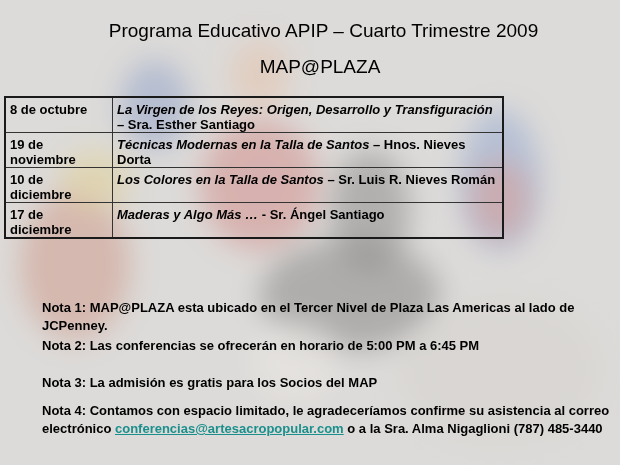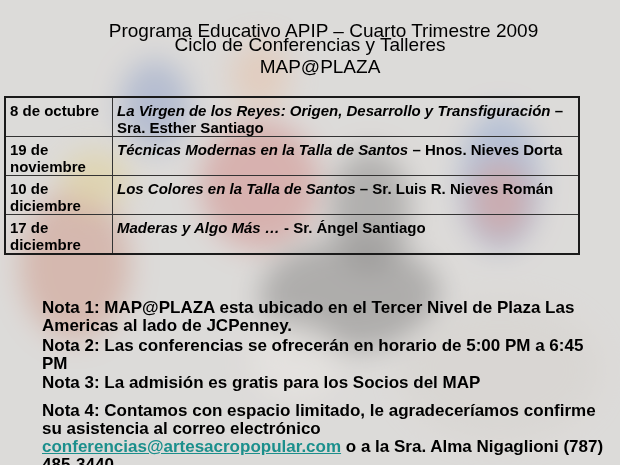--- a/index.html
+++ b/index.html
@@ -10,31 +10,31 @@
     }
     .bg { position: absolute; inset: 0; overflow: hidden; }
     .blob { position: absolute; border-radius: 50%; filter: blur(14px); opacity: 0.55; }
     .veil { position: absolute; inset: 0; background: rgba(225,224,223,0.55); }
     .content { position: absolute; inset: 0; }
     .title { position: absolute; left: 0; right: 0; text-align: center; color: #000; font-size: 19px; line-height: 22px; }
     .t1 { top: 20px; padding-left: 27px; }
     .t2 { top: 34px; }
     .t3 { top: 56px; padding-left: 20px; }
     table.sched {
-      position: absolute; left: 4px; top: 96px; width: 576px;
+      position: absolute; left: 4px; top: 96px; width: 500px;
       border-collapse: collapse; border: 2px solid #1a1a1a;
-      font-size: 15px; font-weight: bold;
+      font-size: 13px; font-weight: bold;
     }
     table.sched td {
       border: 1px solid #333; height: 29px; vertical-align: top;
       padding: 4px 4px 0 4px; color: #000;
     }
     td.date { width: 98px; }
     .ttl { font-style: italic; }
-    .notes { position: absolute; left: 42px; width: 570px; font-size: 17px; font-weight: bold; color: #000; line-height: 18px; }
+    .notes { position: absolute; left: 42px; width: 570px; font-size: 13px; font-weight: bold; color: #000; line-height: 18px; }
     .n1 { top: 299px; }
     .n2 { top: 337px; }
     .n3 { top: 374px; }
     .n4 { top: 402px; }
     a.mail { color: #1b8f8c; text-decoration: underline; font-weight: bold; }
   </style>
 </head>
 <body>
 
 <div class="bg">
@@ -47,21 +47,20 @@
   <div class="blob" style="left:20px;top:190px;width:110px;height:150px;background:#b84a2a;"></div>
   <div class="blob" style="left:60px;top:150px;width:70px;height:60px;background:#e0c040;"></div>
   <div class="blob" style="left:260px;top:240px;width:180px;height:110px;background:#1e1e1e;"></div>
   <div class="blob" style="left:250px;top:320px;width:90px;height:80px;background:#f4f0ea;"></div>
   <div class="blob" style="left:400px;top:300px;width:200px;height:140px;background:#c8c4bc;"></div>
   <div class="veil"></div>
 </div>
 
 <div class="content">
   <div class="title t1">Programa Educativo APIP – Cuarto Trimestre 2009</div>
-  <div class="title t2">Ciclo de Conferencias y Talleres</div>
   <div class="title t3">MAP@PLAZA</div>
 
   <table class="sched">
     <tbody>
         <tr>
       <td class="date">8 de octubre</td>
       <td><span class="ttl">La Virgen de los Reyes: Origen, Desarrollo y Transfiguración</span><span> – Sra. Esther Santiago</span></td>
     </tr>
     <tr>
       <td class="date">19 de noviembre</td>

